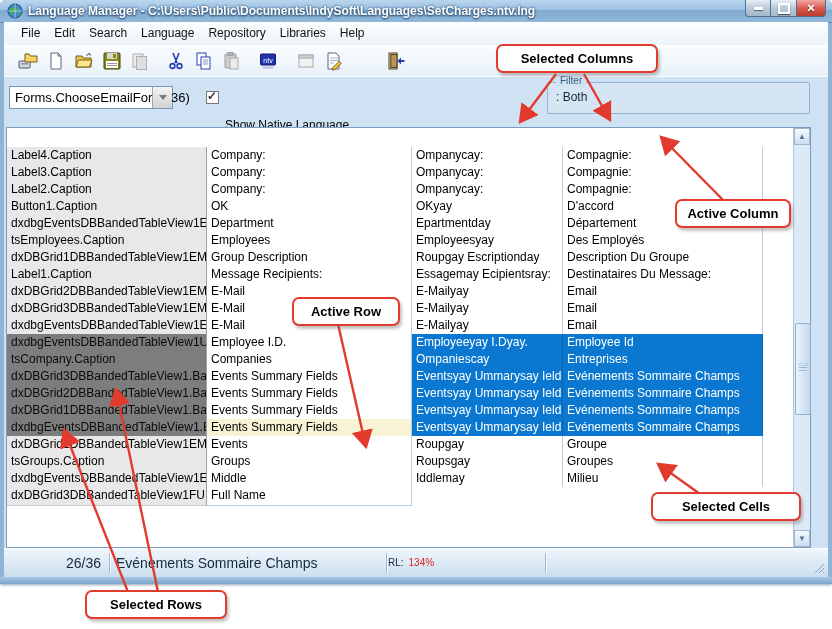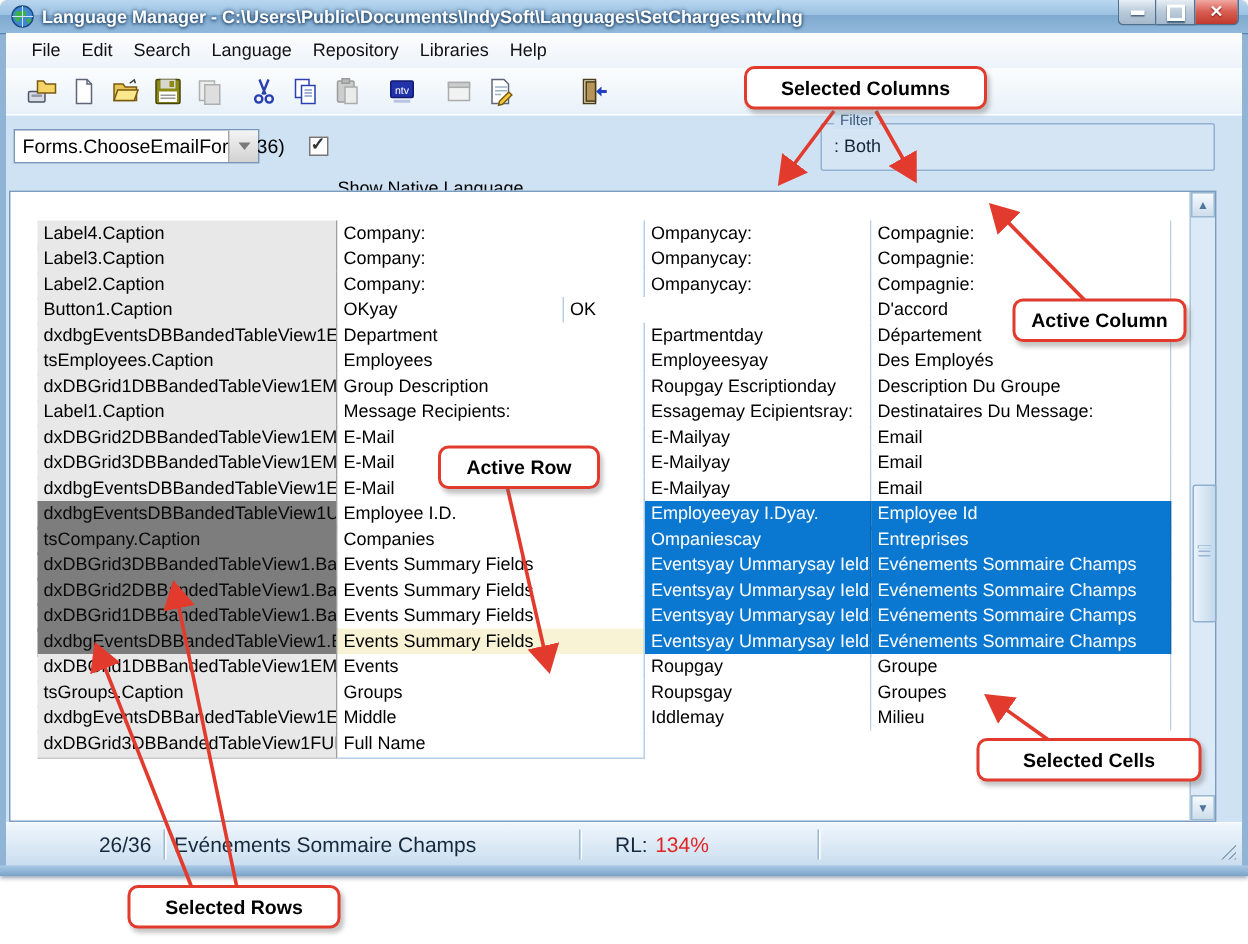--- a/index.html
+++ b/index.html
@@ -53,21 +53,21 @@
   .grid-outer{position:absolute;left:6px;top:127px;width:805px;height:421px;background:#fff;
               border:1px solid #7a9cc0;box-sizing:border-box;}
   .grid-header{position:absolute;left:0;top:0;height:19px;display:flex;width:786px;}
   .hcell{box-sizing:border-box;height:19px;display:flex;align-items:center;padding:0 5px;
          font-size:12px;font-weight:bold;color:#000;white-space:nowrap;overflow:hidden;
          background:linear-gradient(#f8f8f8,#dcdcdc);border-right:1px solid #aeaeae;border-bottom:1px solid #8fa7bf;}
   .hcell.dark{background:#6e6e6e;color:#fff;border-right:1px solid #8d8d8d;border-bottom:1px solid #595959;}
   .hcell .pin{margin-right:4px;flex:none;}
   .hcell .sort{margin-left:auto;color:#e3e3e3;font-size:9px;padding-right:16px;}
   .grid-body{position:absolute;left:0;top:19px;width:786px;}
-  .grow{display:flex;height:17px;margin-left:18px;}
+  .grow{display:flex;height:17px;}
   .cell{box-sizing:border-box;height:19px;line-height:17px;padding:0 4px;font-size:12px;color:#000;
         white-space:nowrap;overflow:hidden;background:#fff;
         border-right:1px solid #b6cfe6;border-bottom:1px solid #b6cfe6;}
   .cell.prop{background:#e8e8e8;border-right:1px solid #9f9f9f;border-bottom:1px solid #c9c9c9;}
   .grow.sel .cell.prop{background:#7d7d7d;border-bottom:1px solid #949494;color:#0a0a0a;}
   .cell.bsel{background:#0a78d0;color:#fff;border-right:1px solid #0b65ad;border-bottom:1px solid #0b65ad;}
   .cell.act{background:#f7f3d4;}
   .cell.fill{border:none;background:#fff;}
   .c0{width:200px;flex:none;} .c1{width:205px;flex:none;} .c2{width:151px;flex:none;}
   .c3{width:200px;flex:none;} .cf{width:30px;flex:1;}
@@ -78,21 +78,21 @@
   .sbtn.up{top:0;} .sbtn.down{bottom:0;}
   .sthumb{position:absolute;left:1px;top:195px;width:14px;height:90px;border:1px solid #8fb0cf;border-radius:2px;
           background:linear-gradient(90deg,#eaf3fa,#c3d9ec);}
   .sthumb:after{content:"";position:absolute;left:3px;right:3px;top:40px;height:1px;
           box-shadow:0 0 0 .5px #9ab6d0, 0 3px 0 0 #9ab6d0, 0 6px 0 0 #9ab6d0;}
   
   .statusbar{position:absolute;left:4px;top:548px;width:824px;height:29px;border-top:1px solid #fff;
              background:linear-gradient(#eff6fc,#cadeef);box-sizing:border-box;font-size:14px;color:#16283c;}
   .sb-pos{position:absolute;left:0;top:0;width:97px;line-height:28px;text-align:right;}
   .sb-msg{position:absolute;left:112px;top:0;line-height:28px;}
-  .sb-rl{position:absolute;left:406px;top:0;line-height:28px;font-size:14px;}
+  .sb-rl{position:absolute;left:384px;top:0;line-height:28px;font-size:10px;}
   .sb-rl .rlv{color:#e02424;margin-left:5px;}
   .sb-sep{position:absolute;top:4px;height:20px;width:0;border-left:1px solid #9cb8d0;border-right:1px solid #fff;}
   .grip{position:absolute;right:4px;bottom:4px;width:12px;height:12px;
         background:linear-gradient(315deg,#8aa4bc 1px,transparent 1px 3px,#8aa4bc 3px 4px,transparent 4px 6px,#8aa4bc 6px 7px,transparent 7px);}
   
   .overlay{position:absolute;left:0;top:0;z-index:40;pointer-events:none;}
   .rl{stroke:#e23b2e;stroke-width:2.4;marker-end:url(#ah);}
   .callout{position:absolute;z-index:50;background:#fff;border:2px solid #e23b2e;border-radius:7px;
            font-size:13px;font-weight:bold;color:#000000;text-align:center;padding:5px 4px;
            box-shadow:2px 3px 3px rgba(110,110,110,.4);}
@@ -265,22 +265,22 @@
           </div>
           <div class="grow">
             <div class="cell prop c0">Label2.Caption</div>
             <div class="cell c1">Company:</div>
             <div class="cell c2">Ompanycay:</div>
             <div class="cell c3">Compagnie:</div>
             <div class="cell fill cf"></div>
           </div>
           <div class="grow">
             <div class="cell prop c0">Button1.Caption</div>
+            <div class="cell c1">OK</div>
             <div class="cell c2">OKyay</div>
-            <div class="cell c1">OK</div>
             <div class="cell c3">D'accord</div>
             <div class="cell fill cf"></div>
           </div>
           <div class="grow">
             <div class="cell prop c0">dxdbgEventsDBBandedTableView1EMP_</div>
             <div class="cell c1">Department</div>
             <div class="cell c2">Epartmentday</div>
             <div class="cell c3">Département</div>
             <div class="cell fill cf"></div>
           </div>

